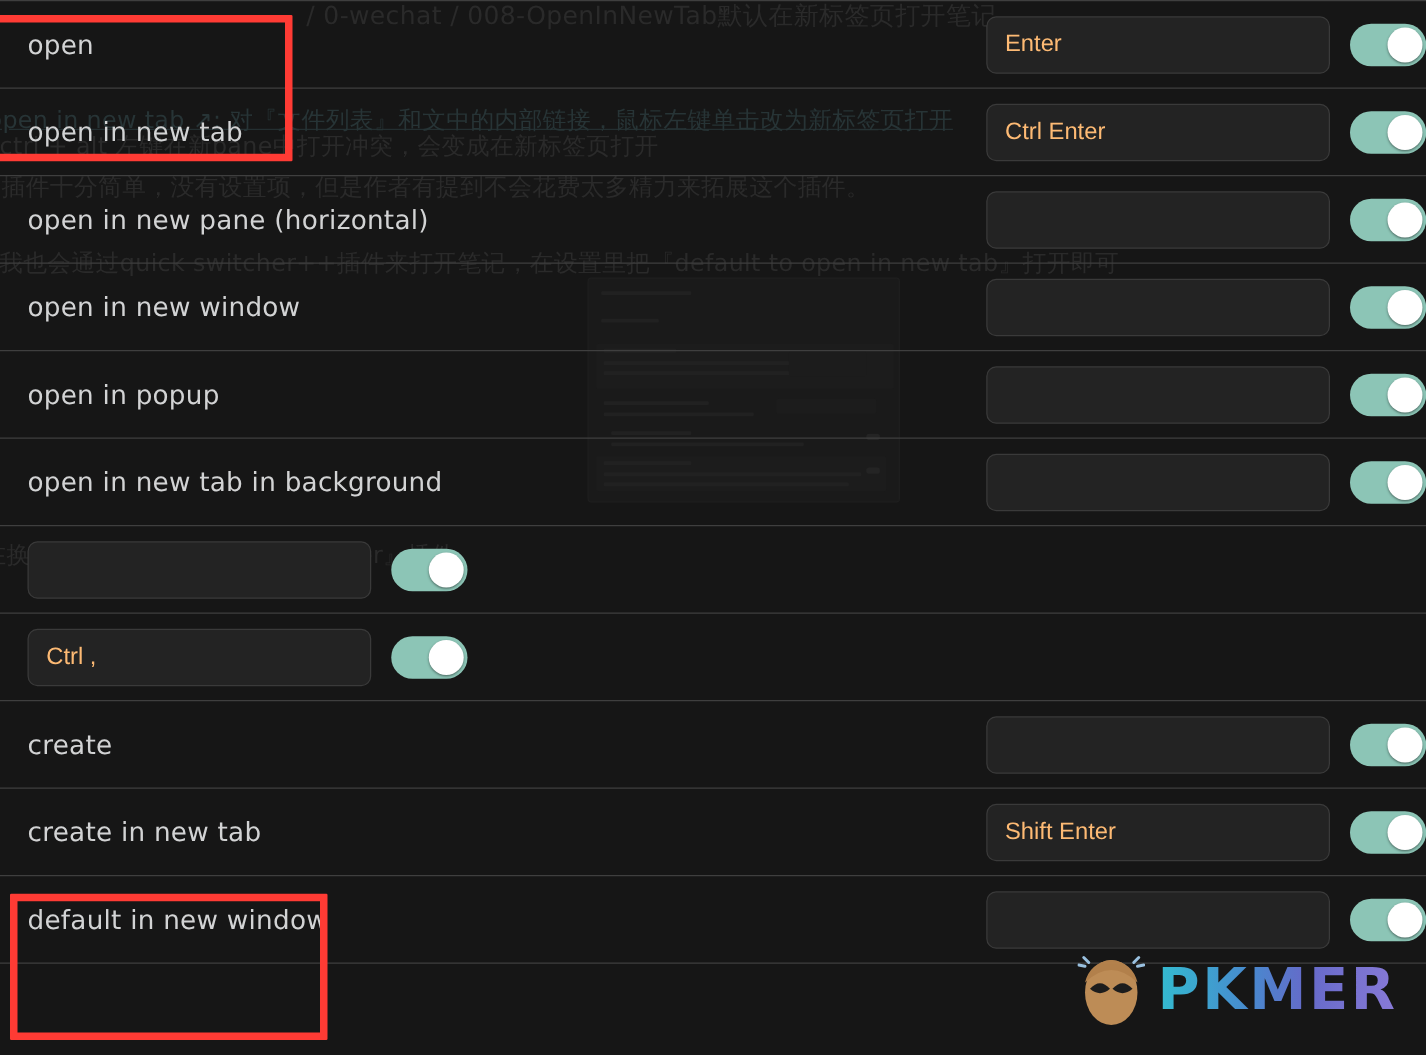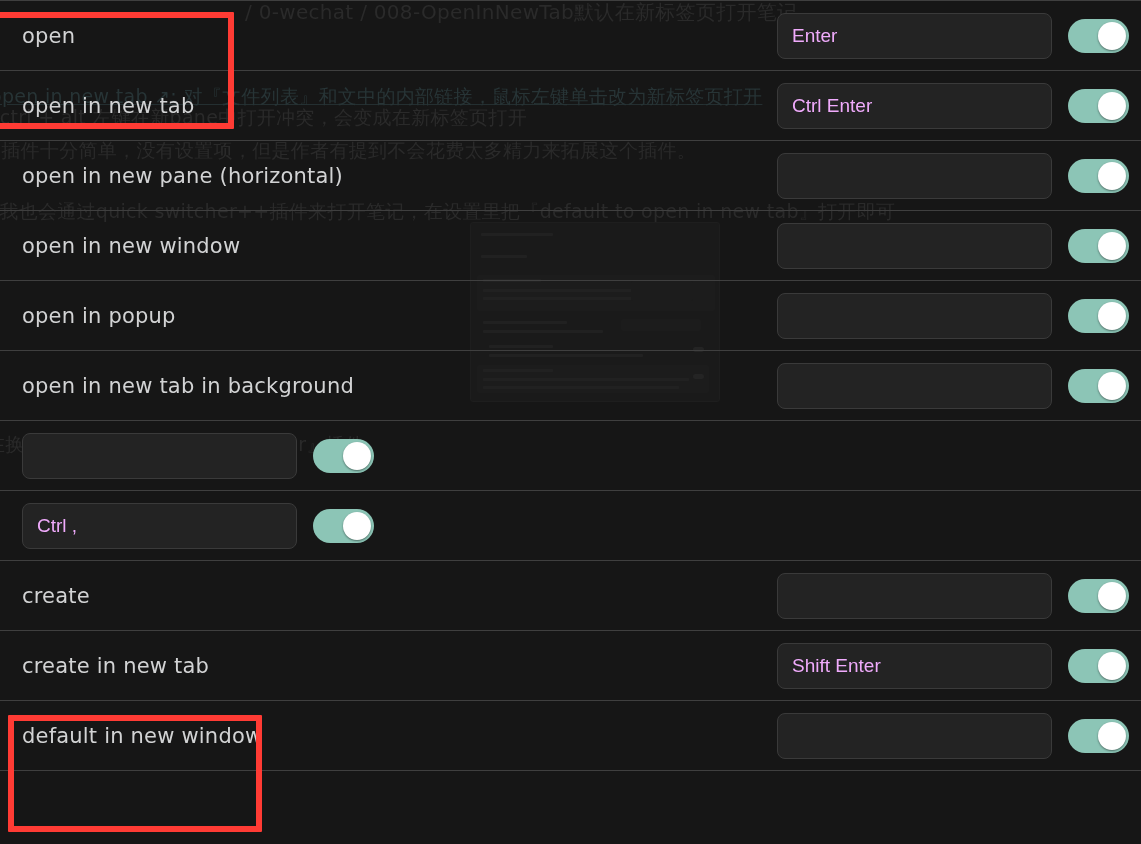--- a/index.html
+++ b/index.html
@@ -77,42 +77,41 @@
     width: 1141px;
     z-index: 2;
   }
 
   .row {
     position: relative;
     height: 70px;
     display: flex;
     align-items: center;
     padding-left: 22px;
-    padding-right: 12px;
     border-top: 1px solid #3f3f3f;
   }
   .row:first-child { border-top: 1px solid #3f3f3f; }
   .row.no-top { border-top: none; }
 
   .row-name {
     flex: 1 1 auto;
     color: #d2d3d4;
     font-size: 21px;
     font-family: "DejaVu Sans", sans-serif;
     letter-spacing: .2px;
     white-space: nowrap;
   }
 
   .hotkey-input {
     width: 275px;
     height: 46px;
     background: #232323;
     border: 1px solid #3a3a3a;
     border-radius: 8px;
-    color: #f0abfc;
+    color: #fdba74;
     font-size: 19px;
     font-family: "Liberation Sans", sans-serif;
     padding: 0 14px;
     outline: none;
     flex: 0 0 auto;
     margin-right: 16px;
   }
   .hotkey-input::placeholder { color: #6a6a6a; }
 
   .toggle {
@@ -303,14 +302,31 @@
           <div class="knob"></div>
         </div>
     </div>
 
     <div class="row no-top" style="height:12px; border-top:1px solid #3f3f3f;"></div>
   </div>
 
   <div class="redbox" id="redbox-top"></div>
   <div class="redbox" id="redbox-bottom"></div>
 
+  <div class="watermark">
+    <div class="wm-mascot">
+      <svg width="54" height="62" viewBox="0 0 54 62" xmlns="http://www.w3.org/2000/svg">
+        <ellipse cx="27" cy="34" rx="21" ry="26" fill="#c49159"></ellipse>
+        <path d="M6 26 Q27 6 48 26 Q44 10 27 8 Q10 10 6 26 Z" fill="#b9854e"></path>
+        <path d="M10 31 q8 -9 16 0 q-8 7 -16 0 Z" fill="#1e1e1e"></path>
+        <path d="M28 31 q8 -9 16 0 q-8 7 -16 0 Z" fill="#1e1e1e"></path>
+        <g stroke="#9fc7e8" stroke-width="2.4" stroke-linecap="round">
+          <line x1="5" y1="6" x2="9" y2="10"></line>
+          <line x1="1" y1="12" x2="6" y2="13"></line>
+          <line x1="49" y1="6" x2="45" y2="10"></line>
+          <line x1="53" y1="12" x2="48" y2="13"></line>
+        </g>
+      </svg>
+    </div>
+    <div class="wm-text">PKMER</div>
+  </div>
 
 </div>
 
 </body></html>

